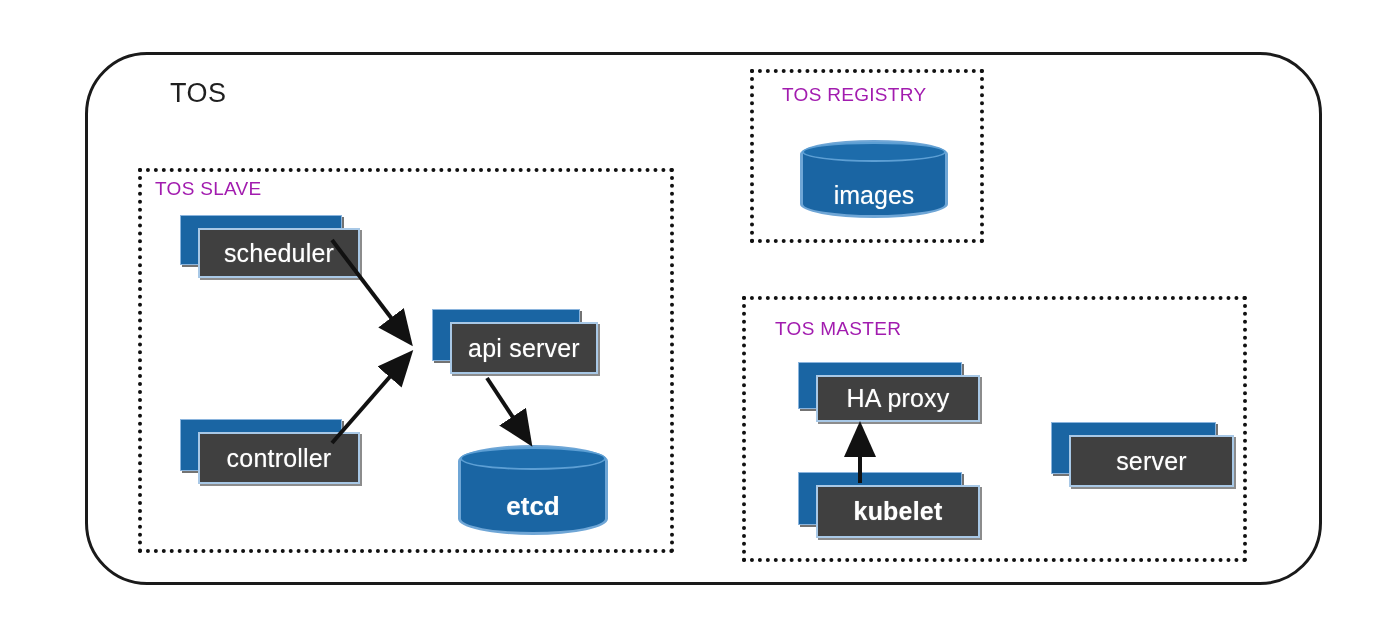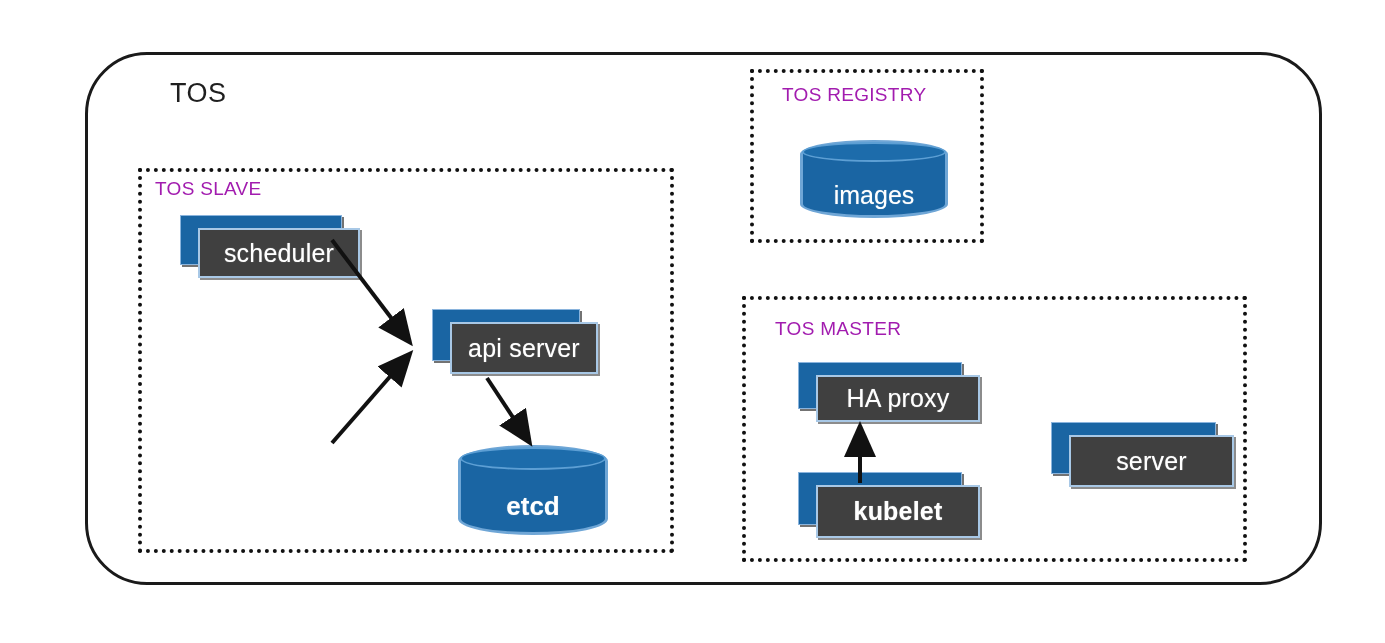--- a/index.html
+++ b/index.html
@@ -111,20 +111,26 @@
     </div>
   </div>
 
   <div class="node" id="n-apiserver">
     <div class="back"></div>
     <div class="front">
       <span>api server</span>
     </div>
   </div>
 
+  <div class="node" id="n-controller">
+    <div class="back"></div>
+    <div class="front">
+      <span>controller</span>
+    </div>
+  </div>
 
   <div class="cyl" id="c-etcd">
     <div class="body"></div>
     <div class="top"></div>
     <div class="lbl">etcd</div>
   </div>
 
   <div class="cyl" id="c-images">
     <div class="body"></div>
     <div class="top"></div>

